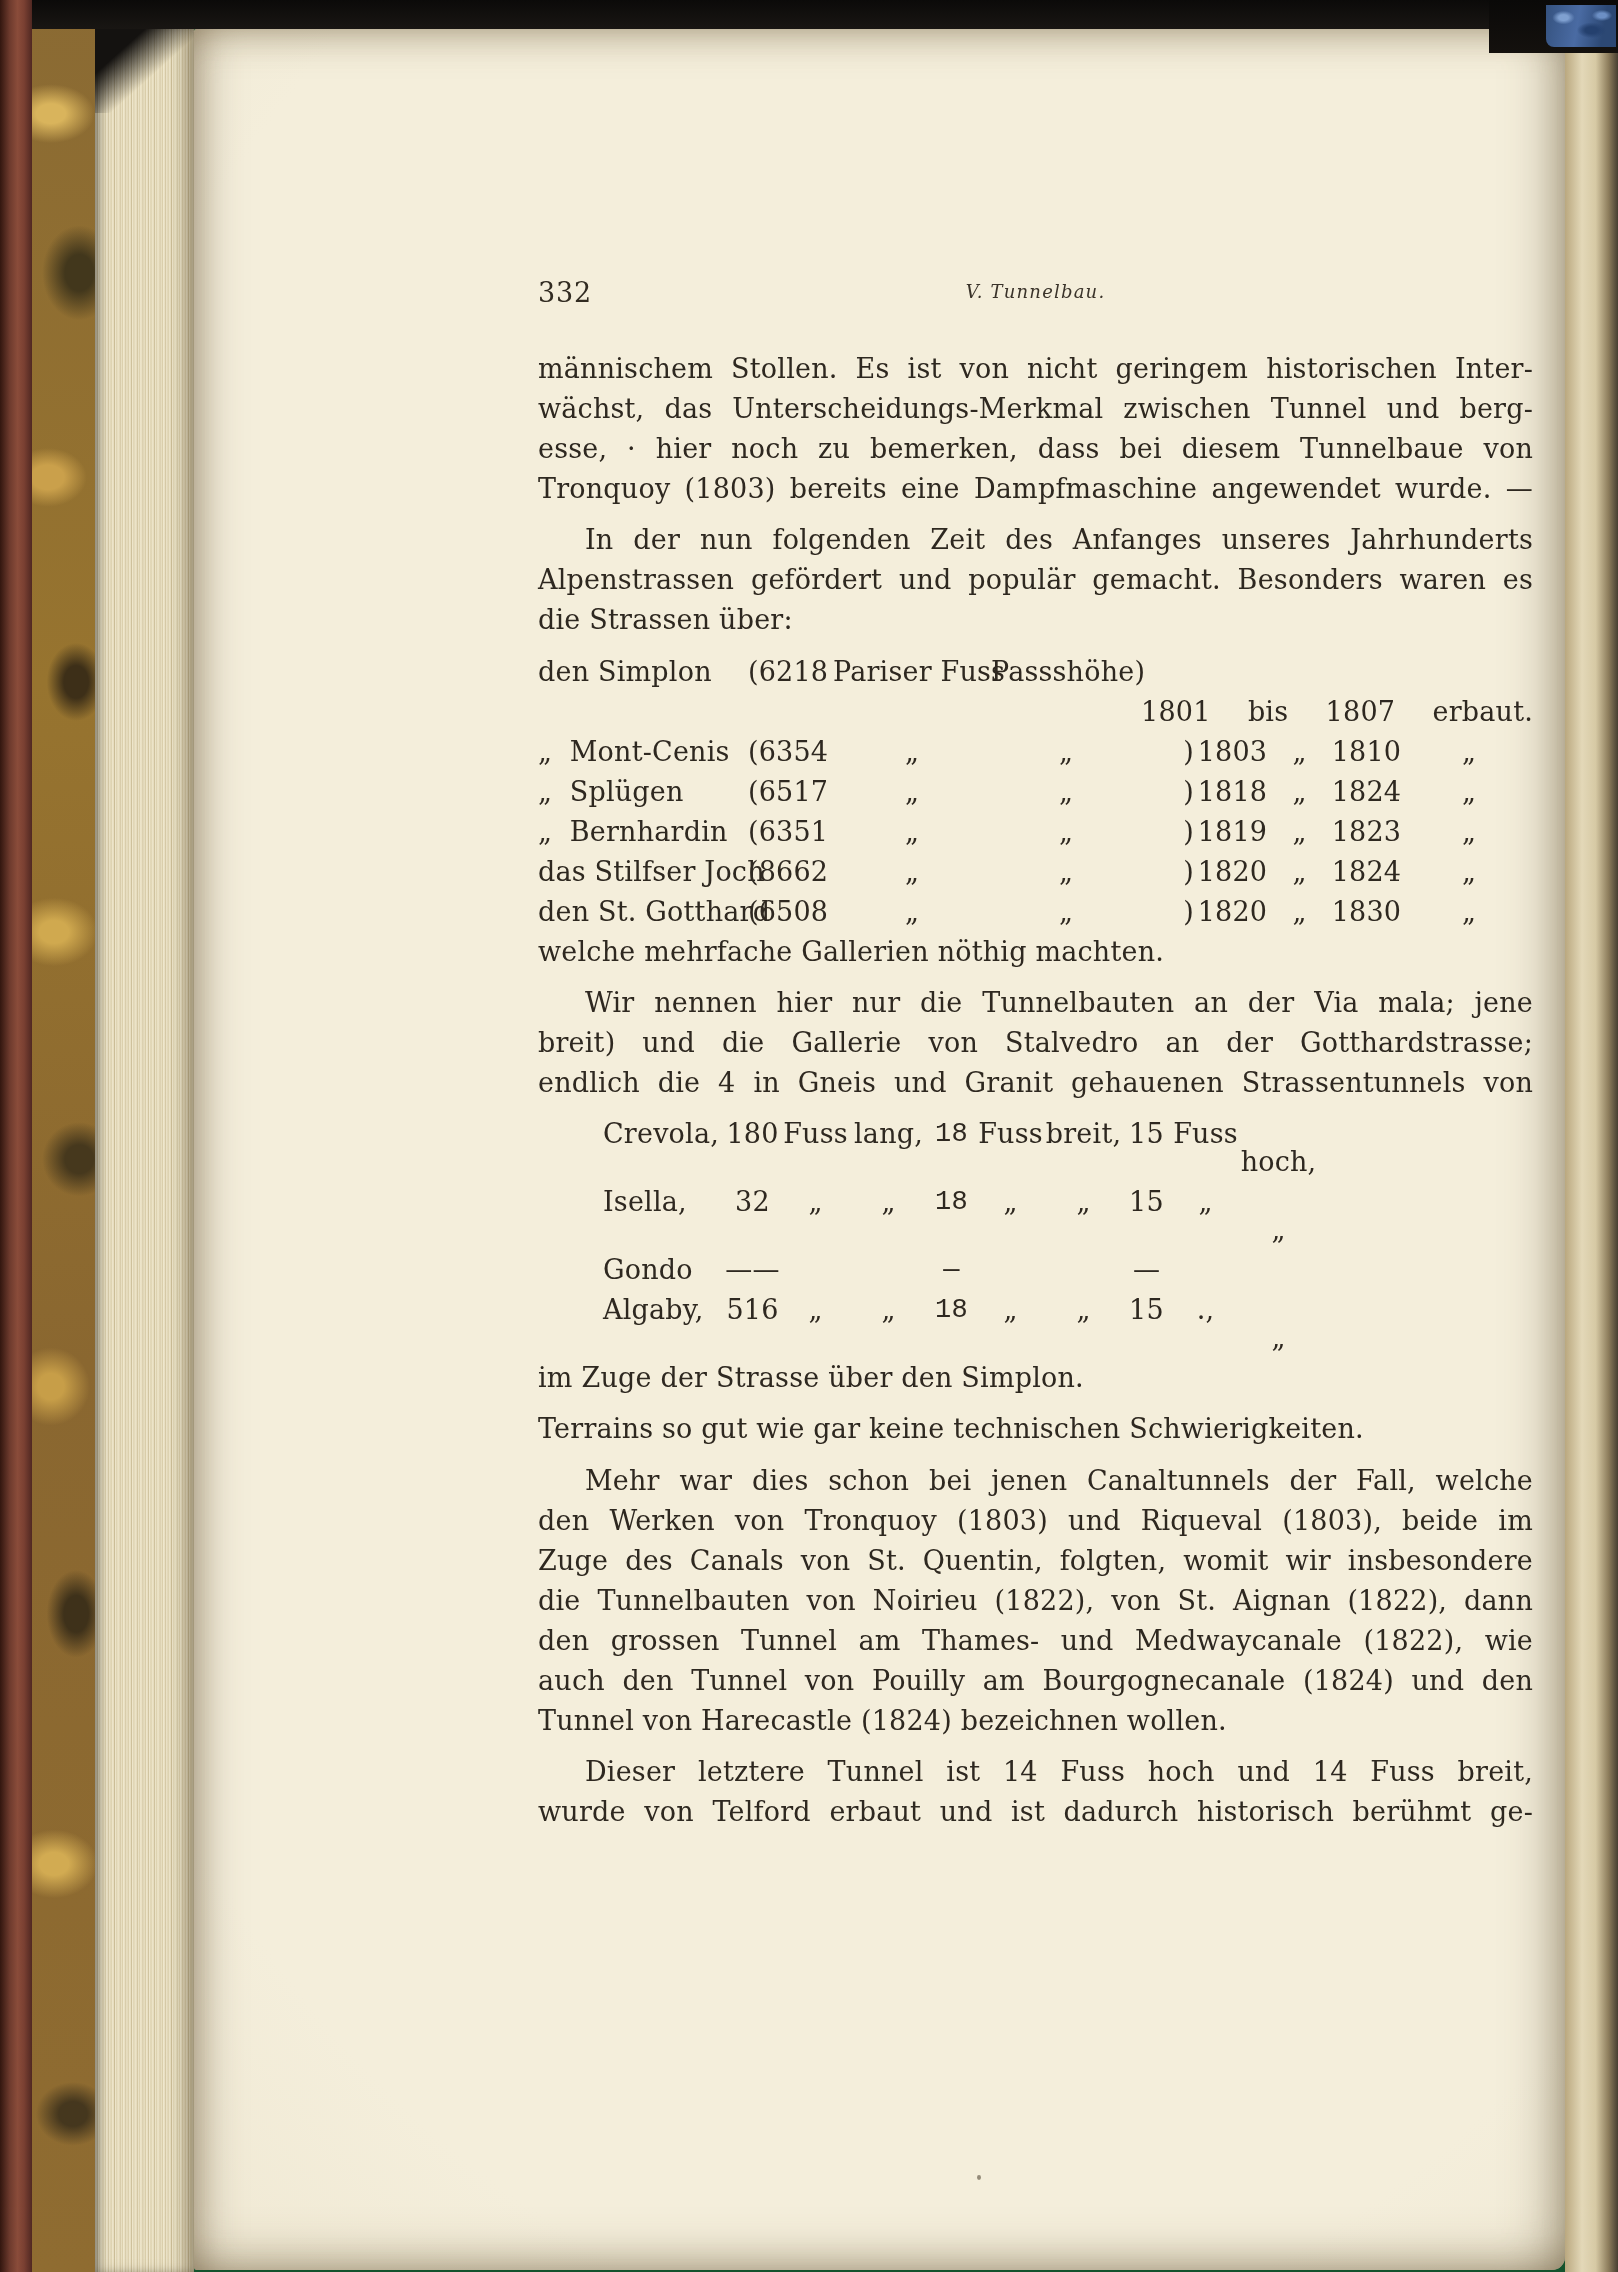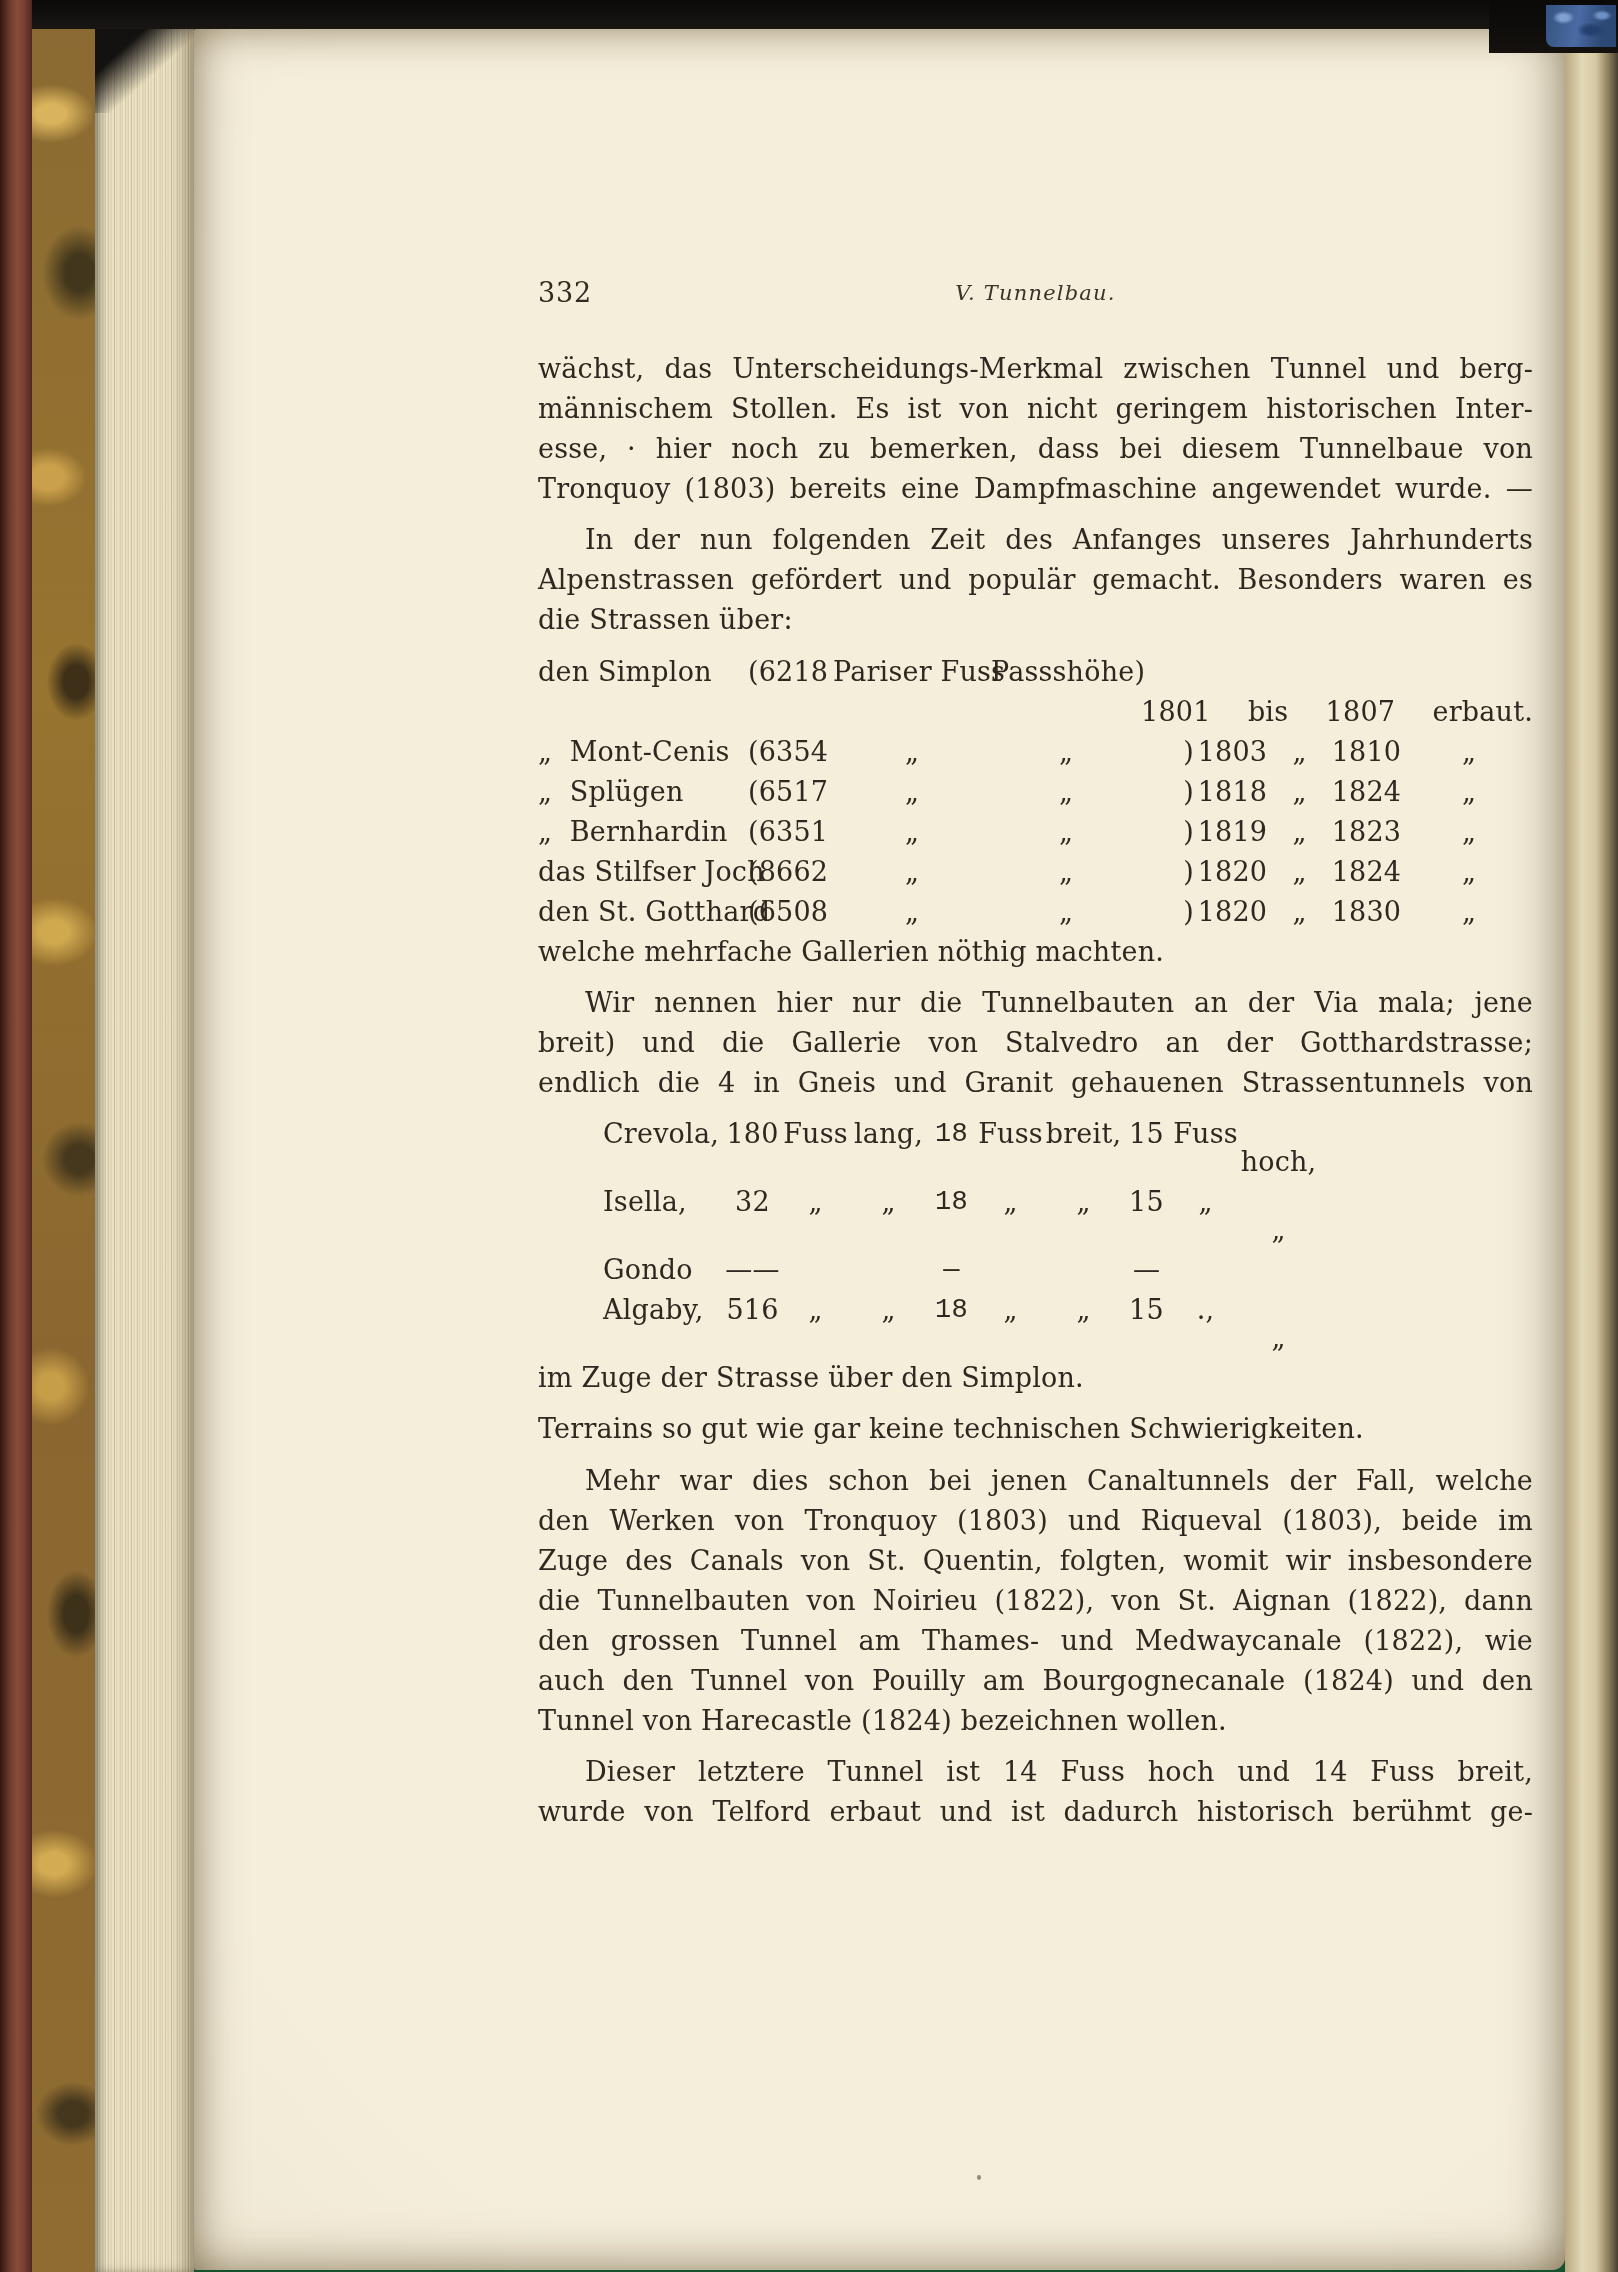--- a/index.html
+++ b/index.html
@@ -47,21 +47,21 @@
     background:radial-gradient(120% 100% at 55% 45%, #f4eedb 58%, #ece4cd 84%, #ded3b4 100%);
     box-shadow:inset 24px 0 44px -19.4px rgba(90,70,40,.5),
                inset -29px 0 53px -24px rgba(95,80,50,.6),
                inset 0 29px 44px -27.5px rgba(120,100,60,.35),
                inset 0 -36px 53px -32px rgba(110,90,55,.4);
     border-radius:2.4px 8px 13px 2.4px; }
 
   .page-head { position:absolute; left:344px; top:248px; width:995px; height:42px; color:#312b21; }
   .pgnum { position:absolute; left:0; top:0; font-size:27px; letter-spacing:0.8px; }
   .running { position:absolute; left:0; right:0; top:4px; text-align:center;
-    font-style:italic; font-size:21px; letter-spacing:1.2px; color:#3a332a; }
+    font-style:italic; font-size:18px; letter-spacing:1.2px; color:#3a332a; }
 
   .text { position:absolute; left:344px; top:320px; width:995px;
     color:#2e2820; font-size:27px; line-height:40px; letter-spacing:0.2px; }
   .block { margin:0 0 11.3px 0; }
   .jl { display:block; text-align:justify; text-align-last:justify; }
   .ll { display:block; }
   .ind { text-indent:47px; }
 
   .prow, .trow { display:flex; }
   .prow > span, .trow > span { display:block; white-space:pre; flex:0 0 auto; }
@@ -107,22 +107,22 @@
 
   <div class="page">
     <div class="page-head">
       <span class="pgnum">332</span>
       <span class="running">V. Tunnelbau.</span>
     </div>
 
     <div class="text">
 
       <p class="block">
+        <span class="jl">männischem Stollen. Es ist von nicht geringem historischen Inter-</span>
         <span class="jl">wächst, das Unterscheidungs-Merkmal zwischen Tunnel und berg-</span>
-        <span class="jl">männischem Stollen. Es ist von nicht geringem historischen Inter-</span>
         <span class="jl">esse, · hier noch zu bemerken, dass bei diesem Tunnelbaue von</span>
         <span class="jl">Tronquoy (1803) bereits eine Dampfmaschine angewendet wurde. —</span>
       </p>
 
       <p class="block">
         <span class="jl ind">In der nun folgenden Zeit des Anfanges unseres Jahrhunderts</span>
         <span class="jl">Alpenstrassen gefördert und populär gemacht. Besonders waren es</span>
         <span class="ll">die Strassen über:</span>
       </p>
 

